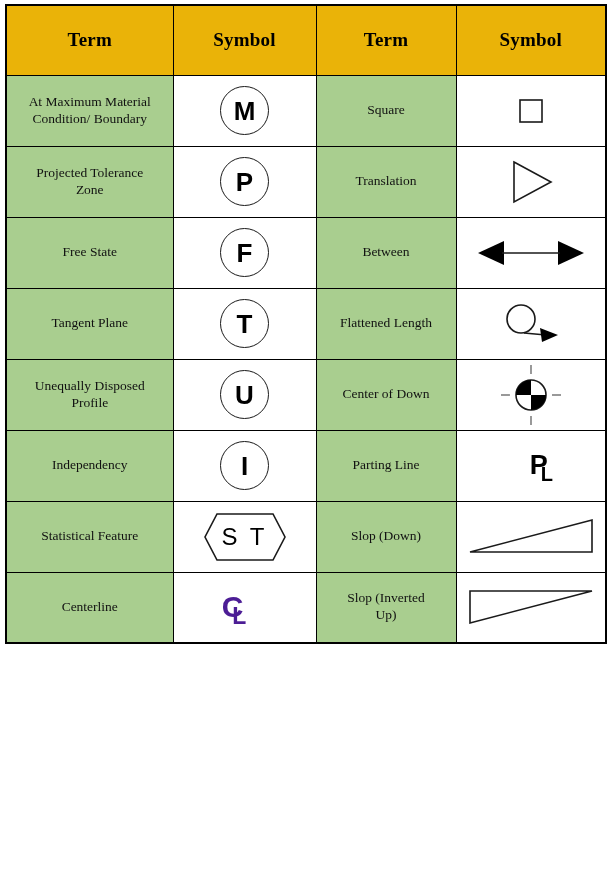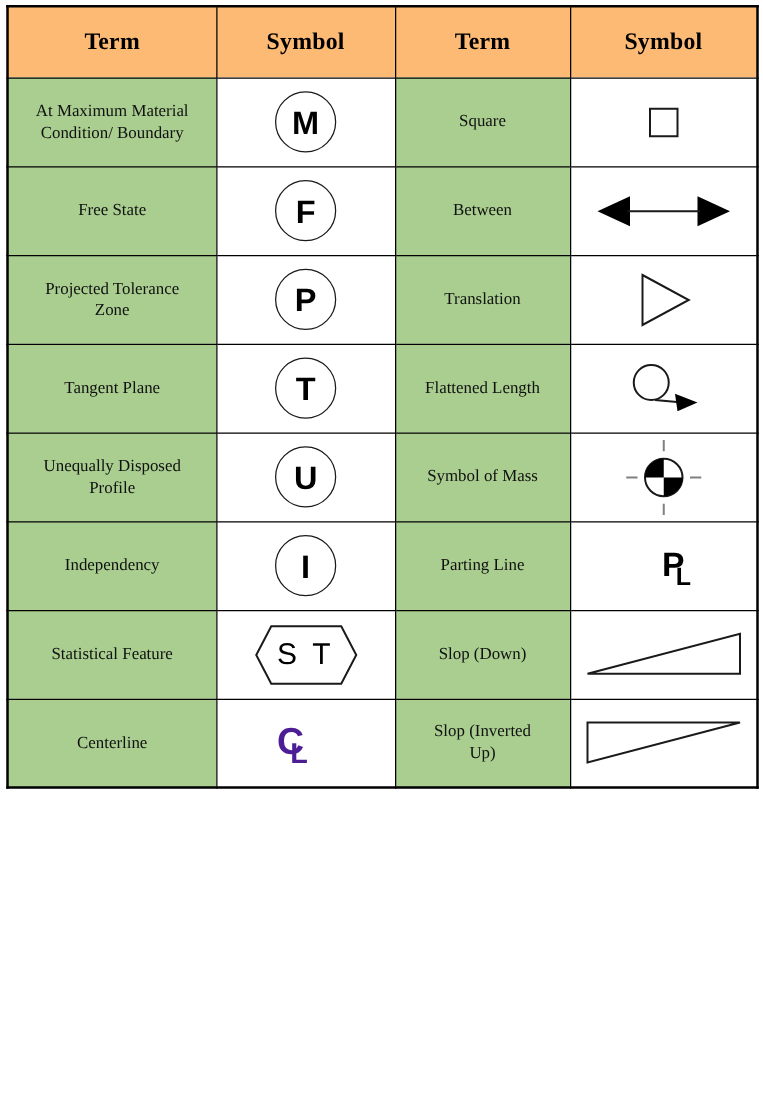--- a/index.html
+++ b/index.html
@@ -26,22 +26,22 @@
     text-align: center;
     vertical-align: middle;
     box-sizing: border-box;
   }
   col.c-term  { width: 167px; }
   col.c-sym   { width: 143px; }
   col.c-term2 { width: 140px; }
   col.c-sym2  { width: 150px; }
 
   thead th {
-    height: 57px;
-    background: #fdba74;
+    height: 70px;
+    background: #eab308;
     font-weight: bold;
     font-size: 19px;
     color: #000000;
     letter-spacing: .2px;
   }
   tbody tr { height: 71px; }
   td.term-cell {
     background: #a9ce8f;
     font-size: 13.5px;
     line-height: 1.25;
@@ -154,54 +154,54 @@
         <td class="term-cell"><span>Square</span></td>
         <td class="sym-cell">
           <div class="sym-wrap">
             <svg width="26" height="26" viewBox="0 0 26 26">
               <rect class="ln" x="2" y="2" width="22" height="22"></rect>
             </svg>
           </div>
         </td>
       </tr>
       <tr>
+        <td class="term-cell"><span>Projected Tolerance</span><span class="t2">Zone</span></td>
+        <td class="sym-cell">
+          <div class="sym-wrap">
+            <div class="circ">P</div>
+          </div>
+        </td>
+        <td class="term-cell"><span>Translation</span></td>
+        <td class="sym-cell">
+          <div class="sym-wrap">
+            <svg width="46" height="46" viewBox="0 0 46 46">
+              <polygon class="ln" points="6,3 43,23 6,43"></polygon>
+            </svg>
+          </div>
+        </td>
+      </tr>
+      <tr>
         <td class="term-cell"><span>Free State</span></td>
         <td class="sym-cell">
           <div class="sym-wrap">
             <div class="circ">F</div>
           </div>
         </td>
         <td class="term-cell"><span>Between</span></td>
         <td class="sym-cell">
           <div class="sym-wrap">
             <svg width="110" height="30" viewBox="0 0 110 30">
               <polygon class="fillk" points="2,15 28,3 28,27"></polygon>
               <polygon class="fillk" points="108,15 82,3 82,27"></polygon>
               <line class="ln" x1="26" y1="15" x2="84" y2="15"></line>
             </svg>
           </div>
         </td>
       </tr>
       <tr>
-        <td class="term-cell"><span>Projected Tolerance</span><span class="t2">Zone</span></td>
-        <td class="sym-cell">
-          <div class="sym-wrap">
-            <div class="circ">P</div>
-          </div>
-        </td>
-        <td class="term-cell"><span>Translation</span></td>
-        <td class="sym-cell">
-          <div class="sym-wrap">
-            <svg width="46" height="46" viewBox="0 0 46 46">
-              <polygon class="ln" points="6,3 43,23 6,43"></polygon>
-            </svg>
-          </div>
-        </td>
-      </tr>
-      <tr>
         <td class="term-cell"><span>Tangent Plane</span></td>
         <td class="sym-cell">
           <div class="sym-wrap">
             <div class="circ">T</div>
           </div>
         </td>
         <td class="term-cell"><span>Flattened Length</span></td>
         <td class="sym-cell">
           <div class="sym-wrap">
             <svg width="62" height="44" viewBox="0 0 62 44">
@@ -212,21 +212,21 @@
           </div>
         </td>
       </tr>
       <tr>
         <td class="term-cell"><span>Unequally Disposed</span><span class="t2">Profile</span></td>
         <td class="sym-cell">
           <div class="sym-wrap">
             <div class="circ">U</div>
           </div>
         </td>
-        <td class="term-cell"><span>Symbol of Mass</span></td>
+        <td class="term-cell"><span>Center of Down</span></td>
         <td class="sym-cell">
           <div class="sym-wrap">
             <svg width="64" height="64" viewBox="0 0 64 64">
               <circle class="ln" cx="32" cy="32" r="15" fill="#fff"></circle>
               <path class="fillk" d="M32 32 L32 17 A15 15 0 0 0 17 32 Z"></path>
               <path class="fillk" d="M32 32 L32 47 A15 15 0 0 0 47 32 Z"></path>
               <line class="ln-g" x1="32" y1="2" x2="32" y2="11"></line>
               <line class="ln-g" x1="32" y1="53" x2="32" y2="62"></line>
               <line class="ln-g" x1="2" y1="32" x2="11" y2="32"></line>
               <line class="ln-g" x1="53" y1="32" x2="62" y2="32"></line>

